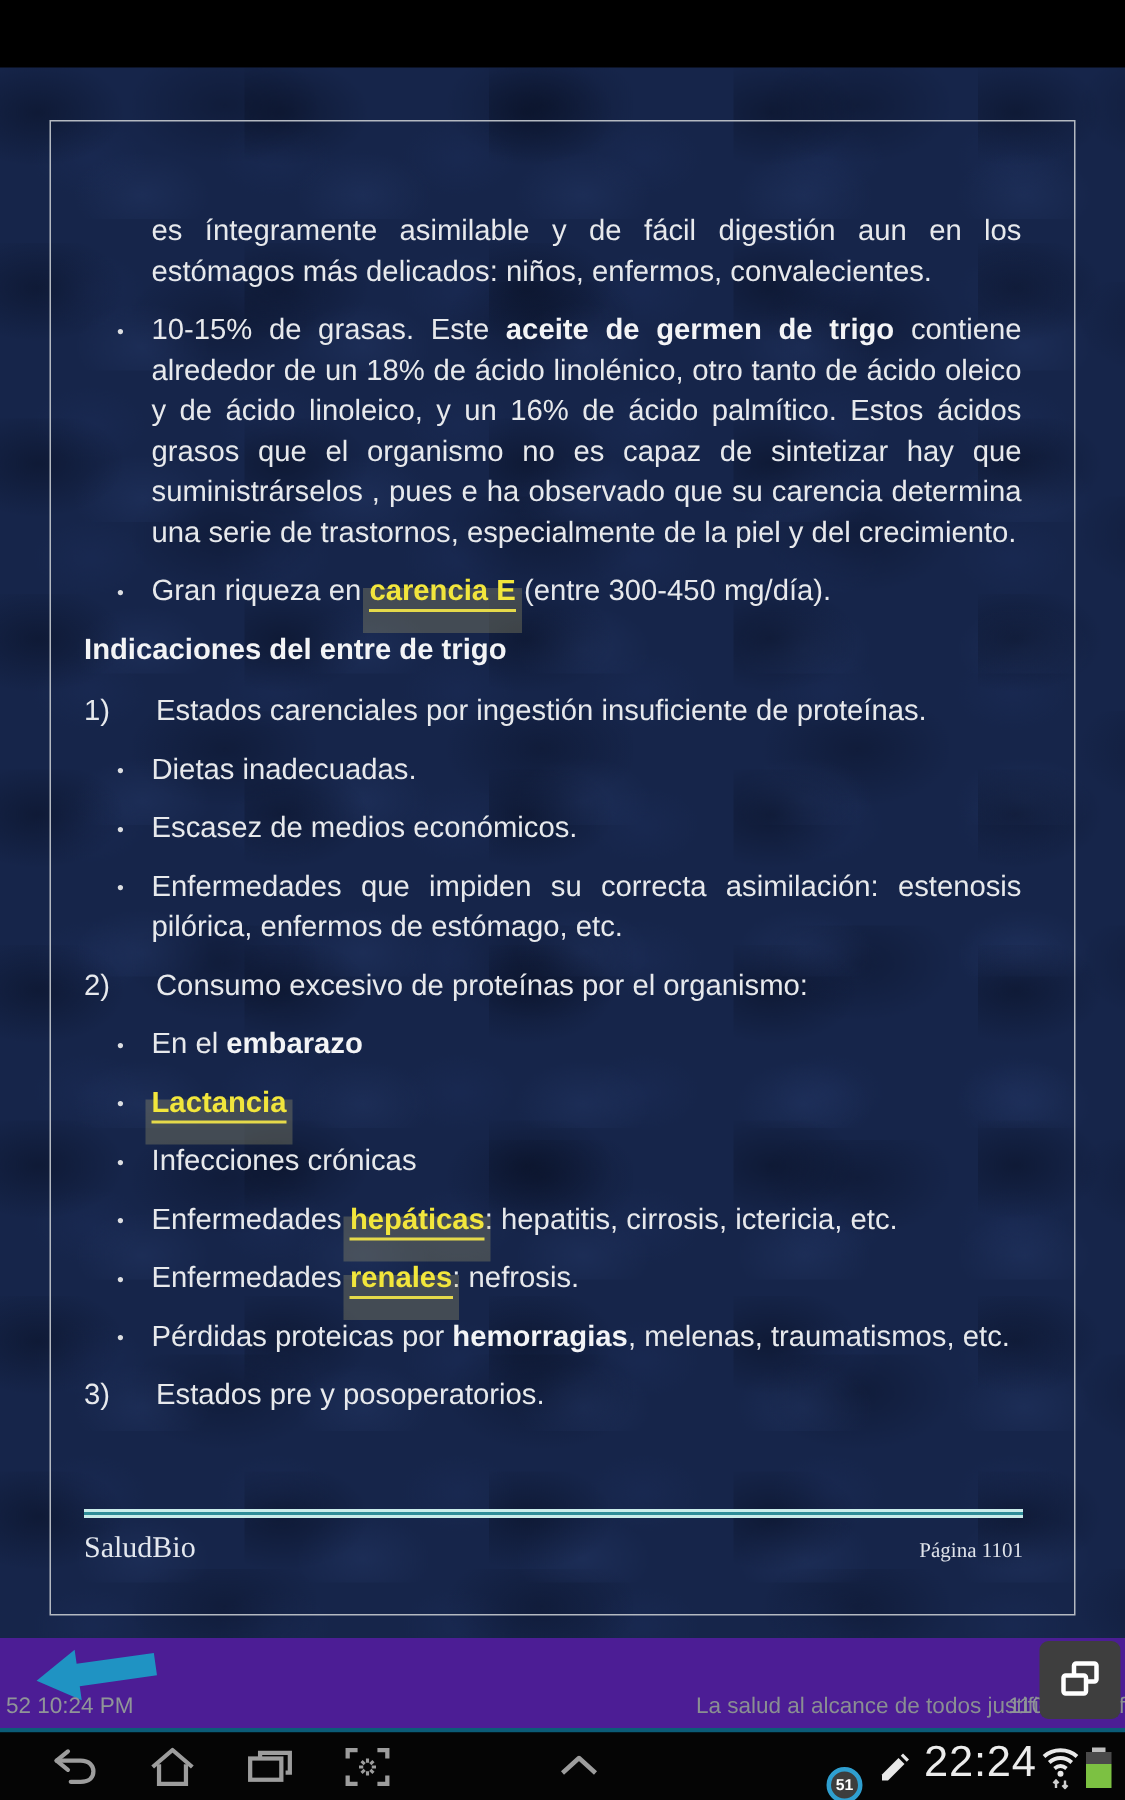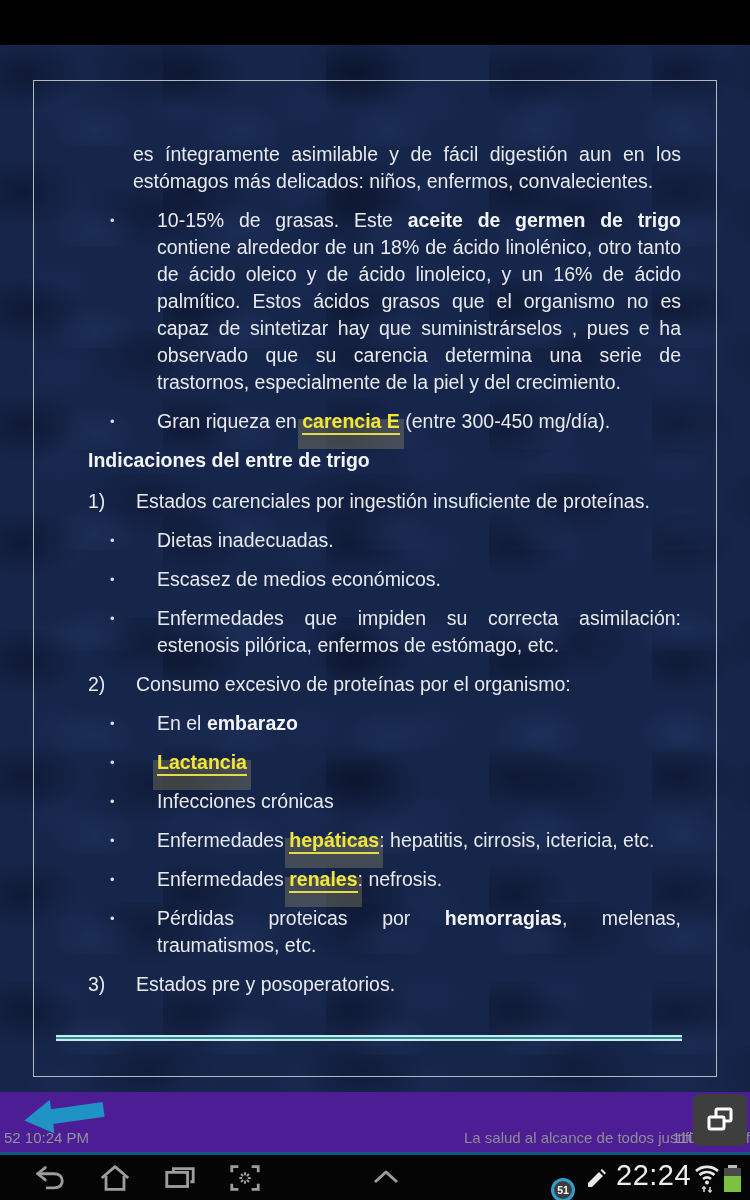--- a/index.html
+++ b/index.html
@@ -17,30 +17,30 @@
       radial-gradient(ellipse 90px 55px at 25px 30px, rgba(4,9,24,0.40), transparent 65%),
       radial-gradient(ellipse 70px 45px at 95px 85px, rgba(44,66,118,0.28), transparent 65%),
       radial-gradient(ellipse 100px 60px at 150px 25px, rgba(6,12,30,0.35), transparent 65%),
       radial-gradient(ellipse 60px 40px at 60px 60px, rgba(30,48,95,0.30), transparent 65%);
     background-size:163px 117px, 147px 101px, 211px 143px, 123px 89px;
   }
 
   .page {
     position:absolute; left:33px; top:35px; width:684px; height:997px;
     border:1px solid #b4b9c1;
-    padding:60px 35px 0 54px;
+    padding:60px 35px 0 22px;
     color:#e7e9ec; font-size:19.5px; line-height:27px;
   }
   .jtext { text-align:justify; }
   .cont { margin:0 0 12px 45px; }
   b { color:#f3f4f6; }
 
   .brow { display:flex; margin:0 0 12px 22px; }
   .brow .dot { flex:none; width:23px; font-size:13px; line-height:27px; color:#dcdee1; }
-  .brow .btext { flex:1;margin-left:24px; }
+  .brow .btext { flex:1; }
 
   .nrow { display:flex; margin:0 0 12px 0; }
   .nrow .num { flex:none; width:48px; }
   .nrow .ntext { flex:1; }
 
   h2.doc-heading { font-size:19.5px; line-height:27px; font-weight:700; margin:2px 0 14px 0; color:#f3f4f6; }
 
   a.hl {
     position:relative; z-index:0; display:inline-block;
     color:#f2e63c; font-weight:700; text-decoration:none;
@@ -159,20 +159,24 @@
       <div class="btext jtext"><span>Pérdidas proteicas por </span><b>hemorragias</b><span>, melenas, traumatismos, etc.</span></div>
     </div>
 
     <div class="nrow">
       <span class="num">3)</span>
       <div class="ntext">Estados pre y posoperatorios.</div>
     </div>
 
     <div class="page-footer">
       <div class="footer-rule"></div>
+      <div class="footer-row">
+        <span class="footer-brand">SaludBio</span>
+        <span class="footer-page">Página 1101</span>
+      </div>
     </div>
 
   </div>
 </div>
 
 <div class="file-bar">
   <svg class="back-arrow" viewBox="0 0 84 38">
     <path d="M2 19 L30 2 V11.5 H82 V26.5 H30 V36 Z" fill="#1f93c3"></path>
   </svg>
   <div class="file-meta">

